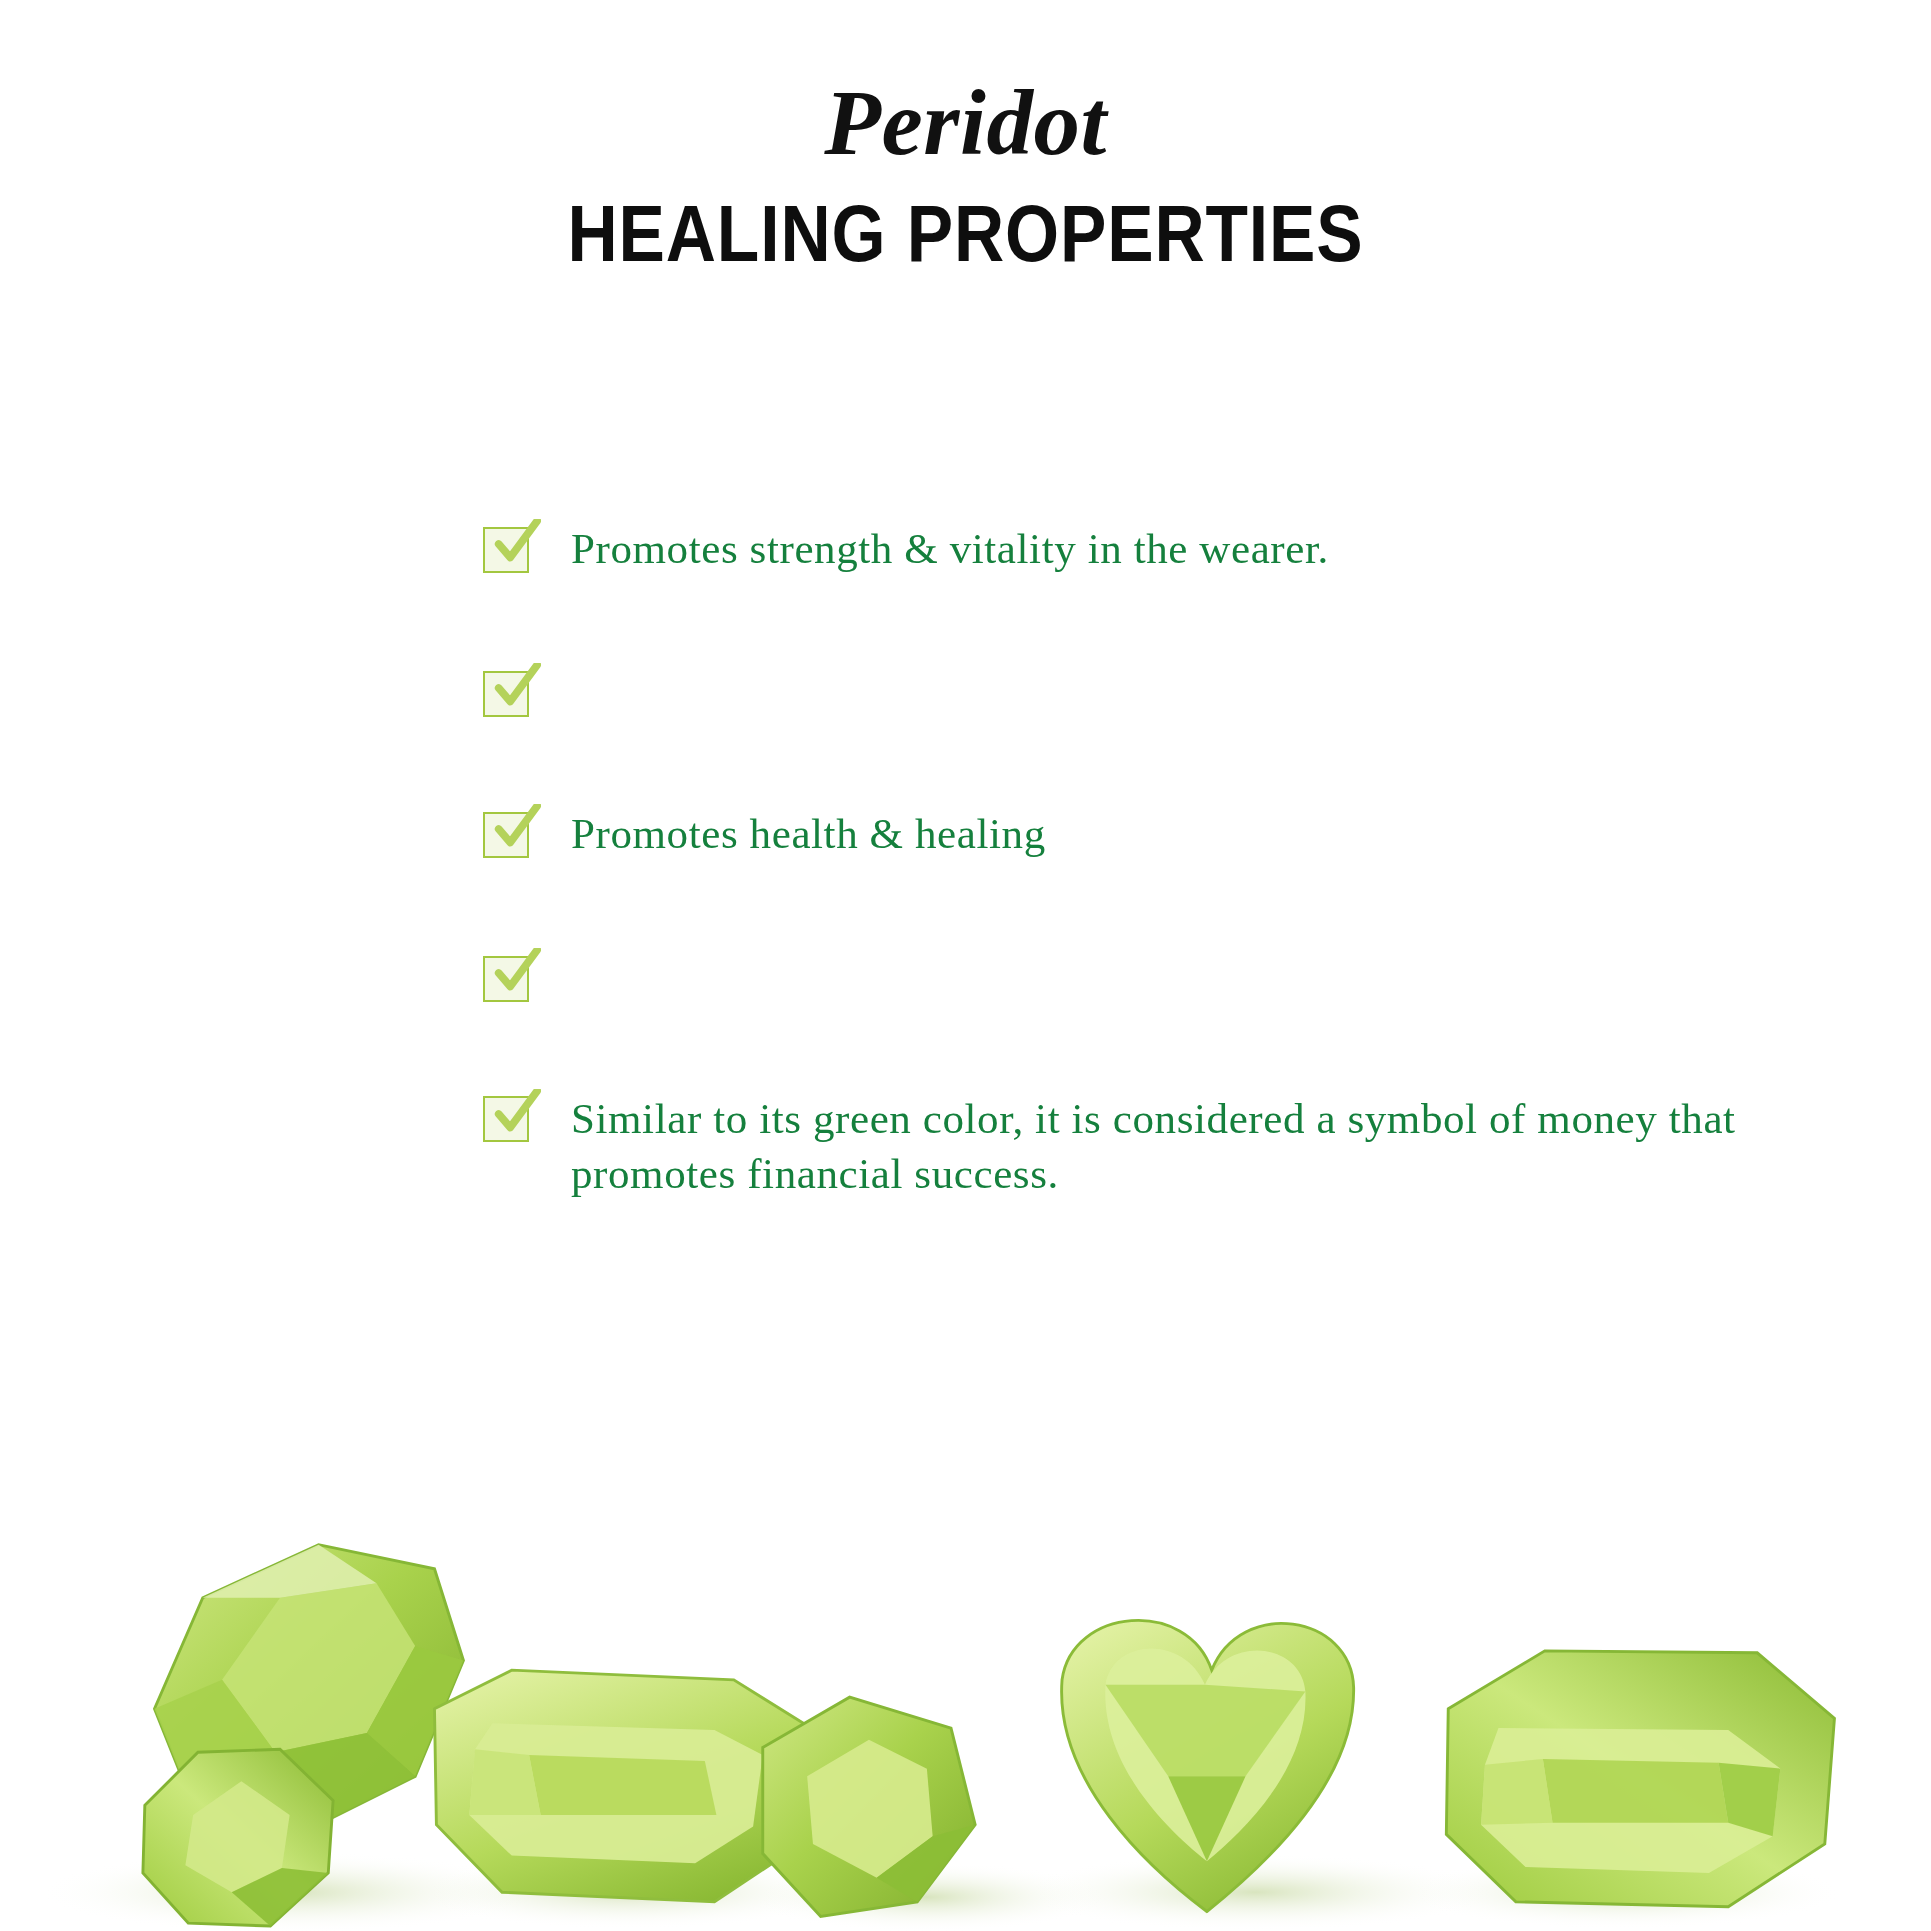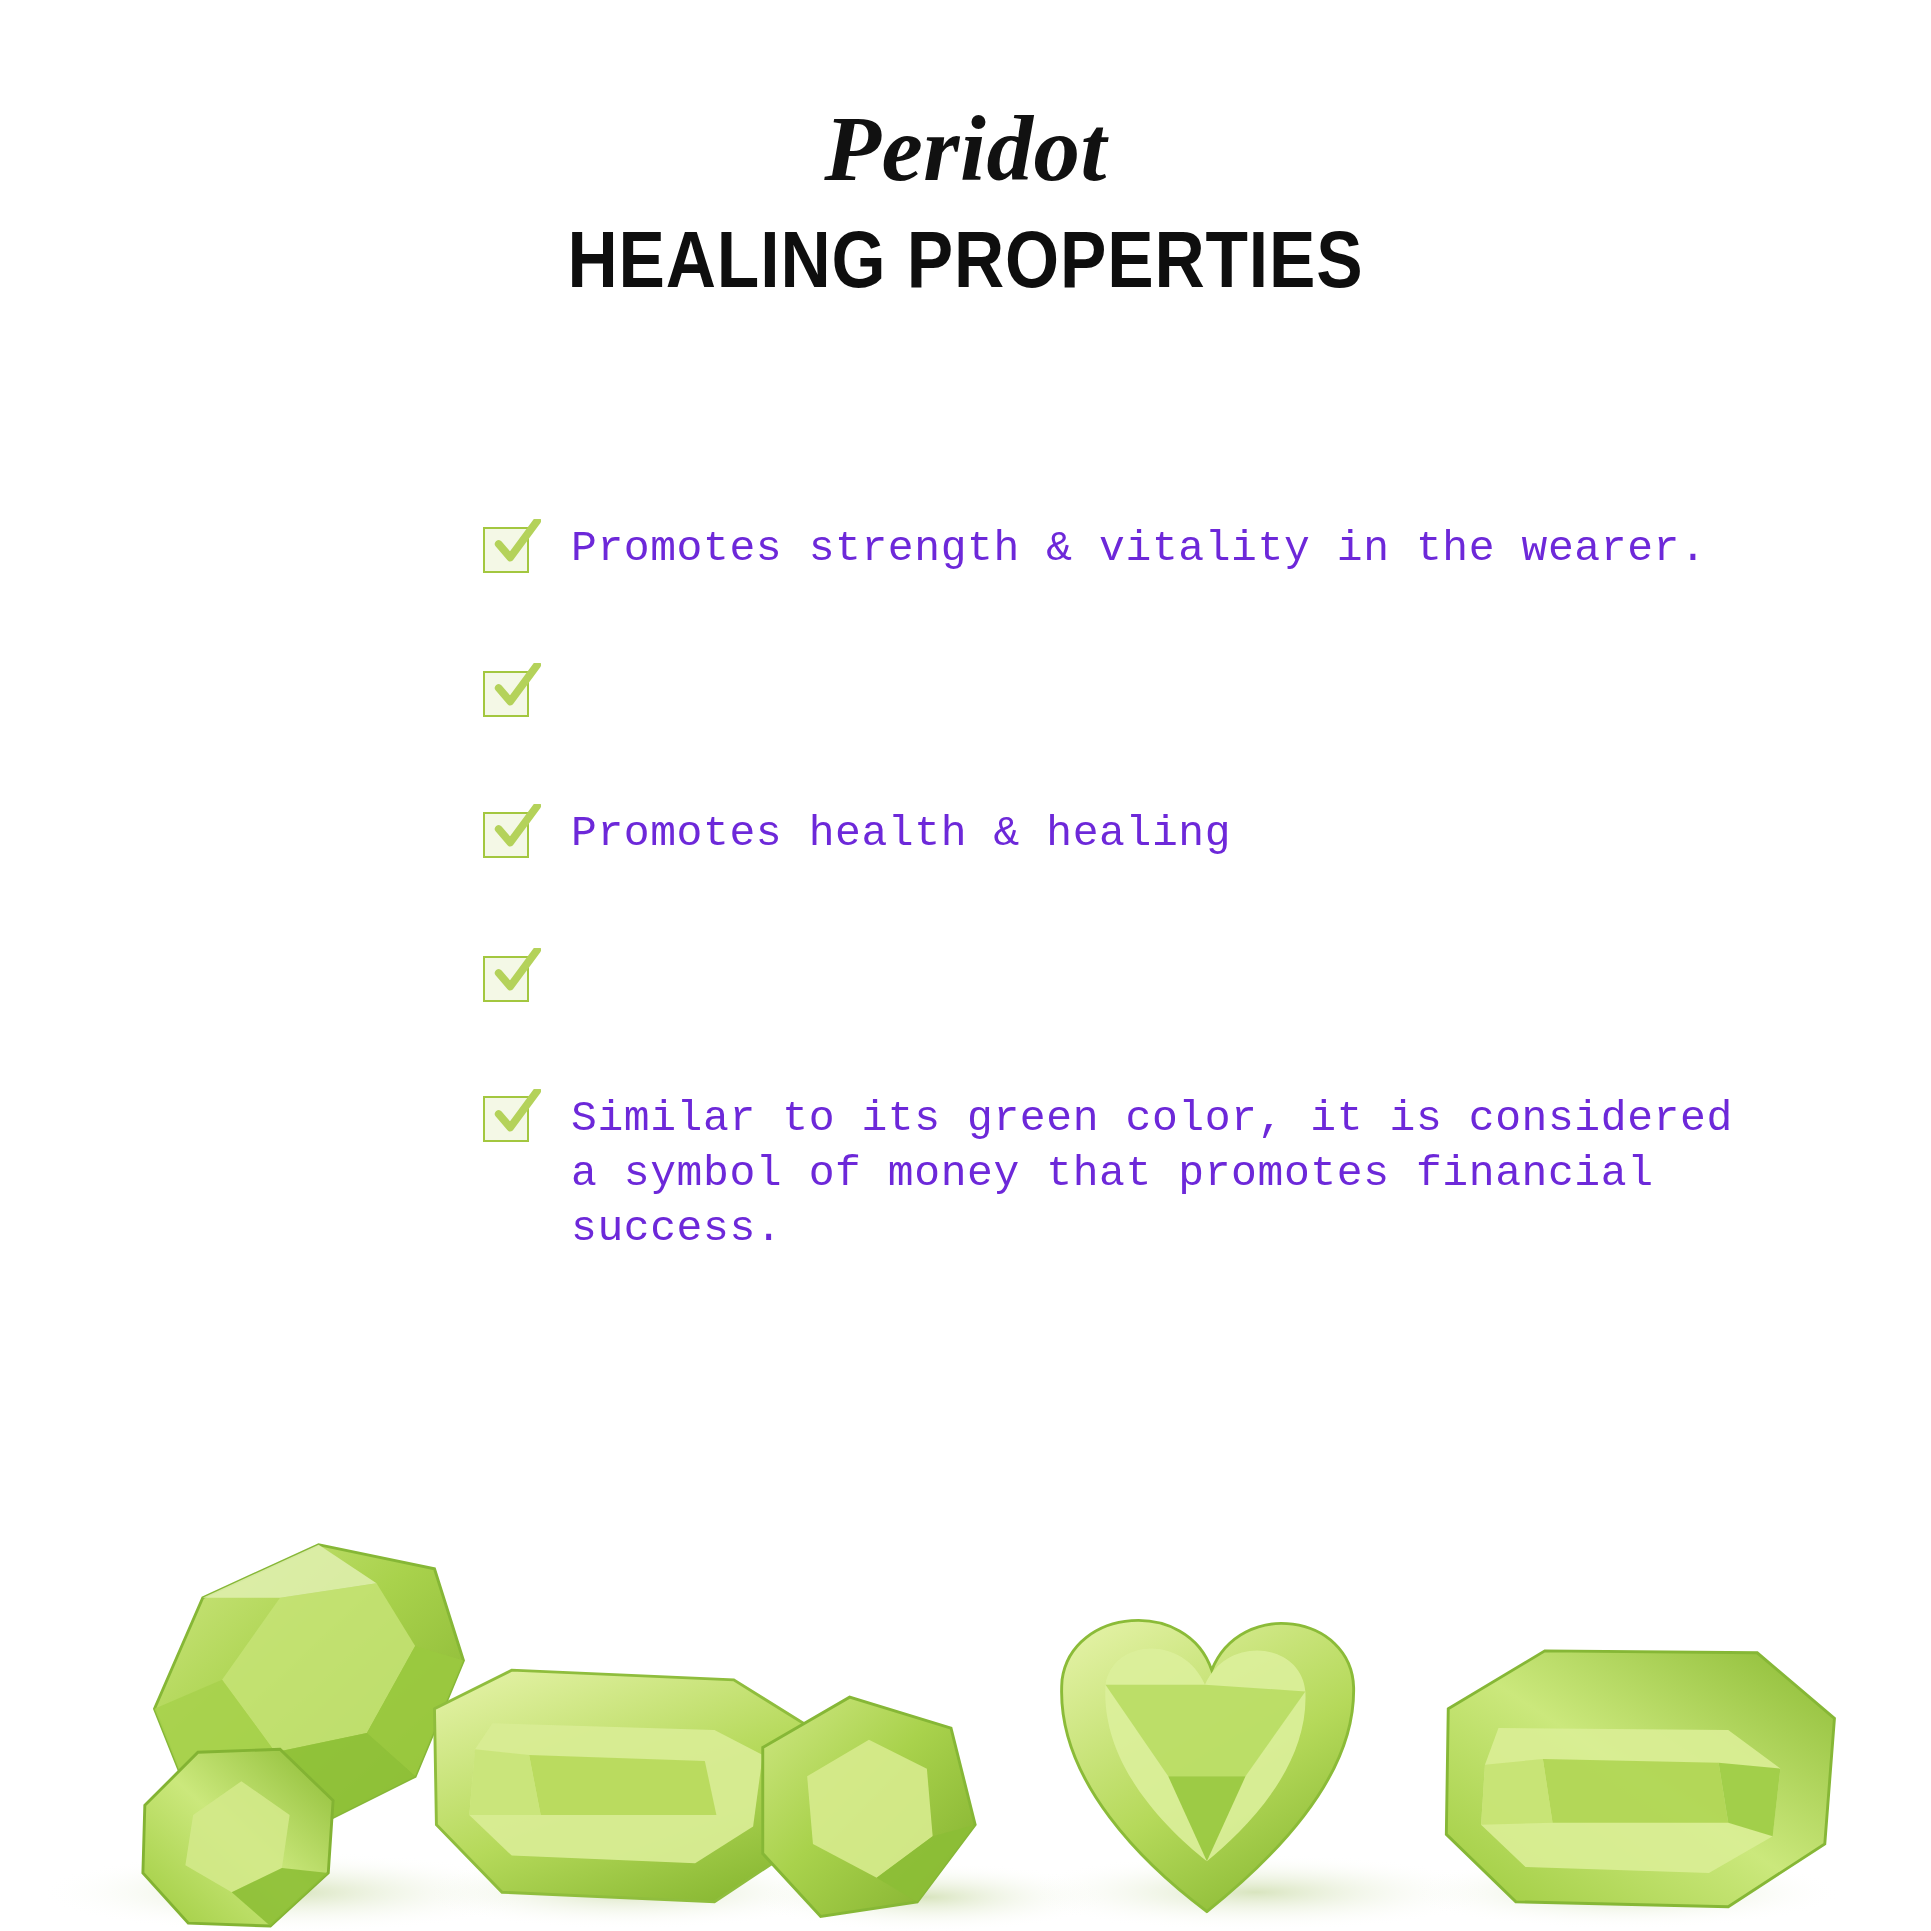--- a/index.html
+++ b/index.html
@@ -16,21 +16,21 @@
   }
 
   .page {
     position: absolute;
     inset: 0;
     background: #ffffff;
   }
 
   
   .header {
-    padding-top: 102px;
+    padding-top: 76px;
     text-align: center;
   }
   .title-script {
     font-family: "Liberation Serif", serif;
     font-style: italic;
     font-weight: bold;
     font-size: 93px;
     line-height: 1.0;
     color: #111111;
     letter-spacing: 0.5px;
@@ -76,24 +76,24 @@
   }
   .check-box .tick {
     position: absolute;
     left: 5.8px;
     top: -9.7px;
     width: 50px;
     height: 50px;
     display: block;
   }
   .item-text {
-    font-family: Liberation Mono, monospace;
+    font-family: Liberation Serif, serif;
     font-size: 43px;
     line-height: 1.28;
-    color: #6d28d9;
+    color: #15803d;
     letter-spacing: 0.6px;
     max-width: 1207px;
   }
 
   
   .gems {
     position: absolute;
     left: 0;
     bottom: 0;
     width: 1931px;

